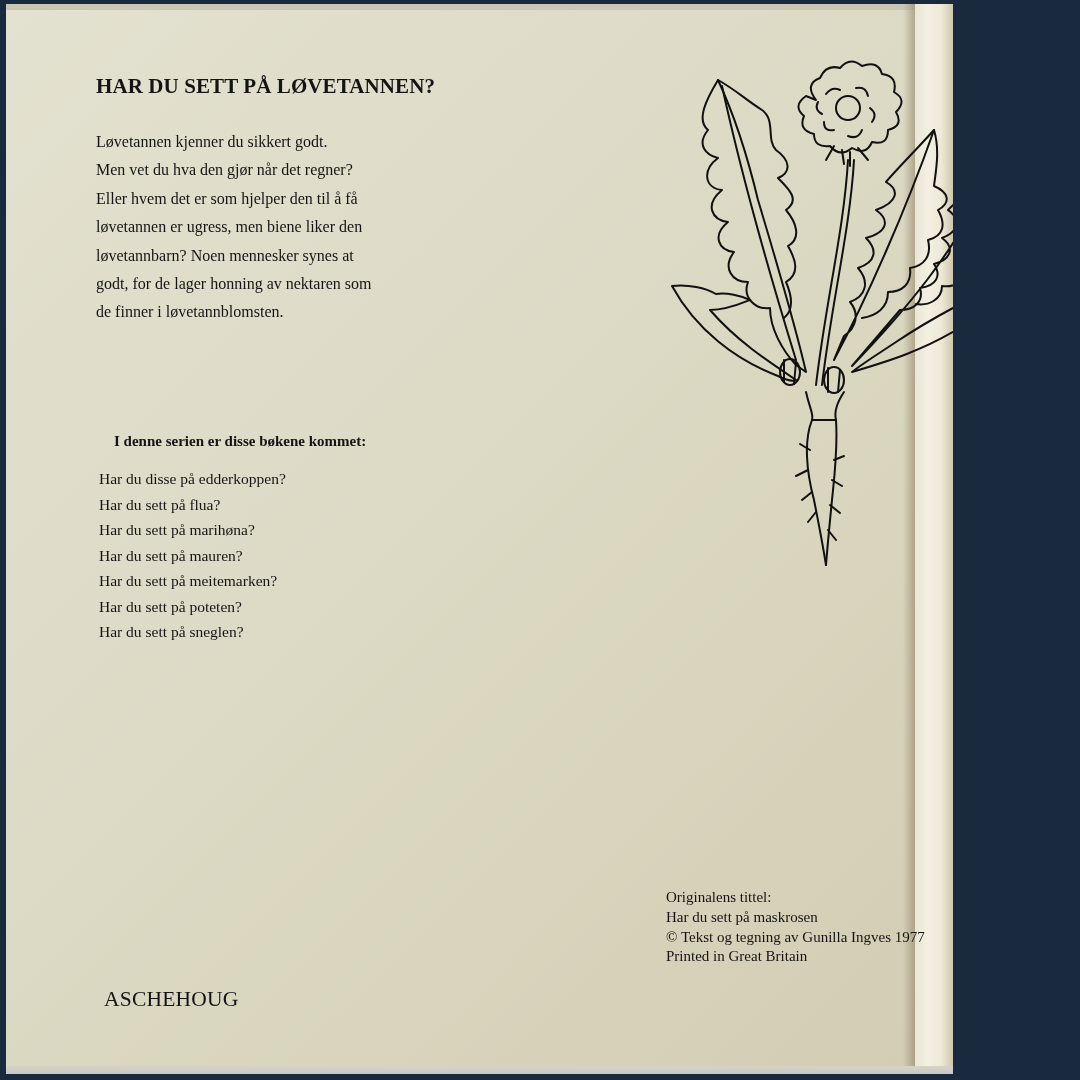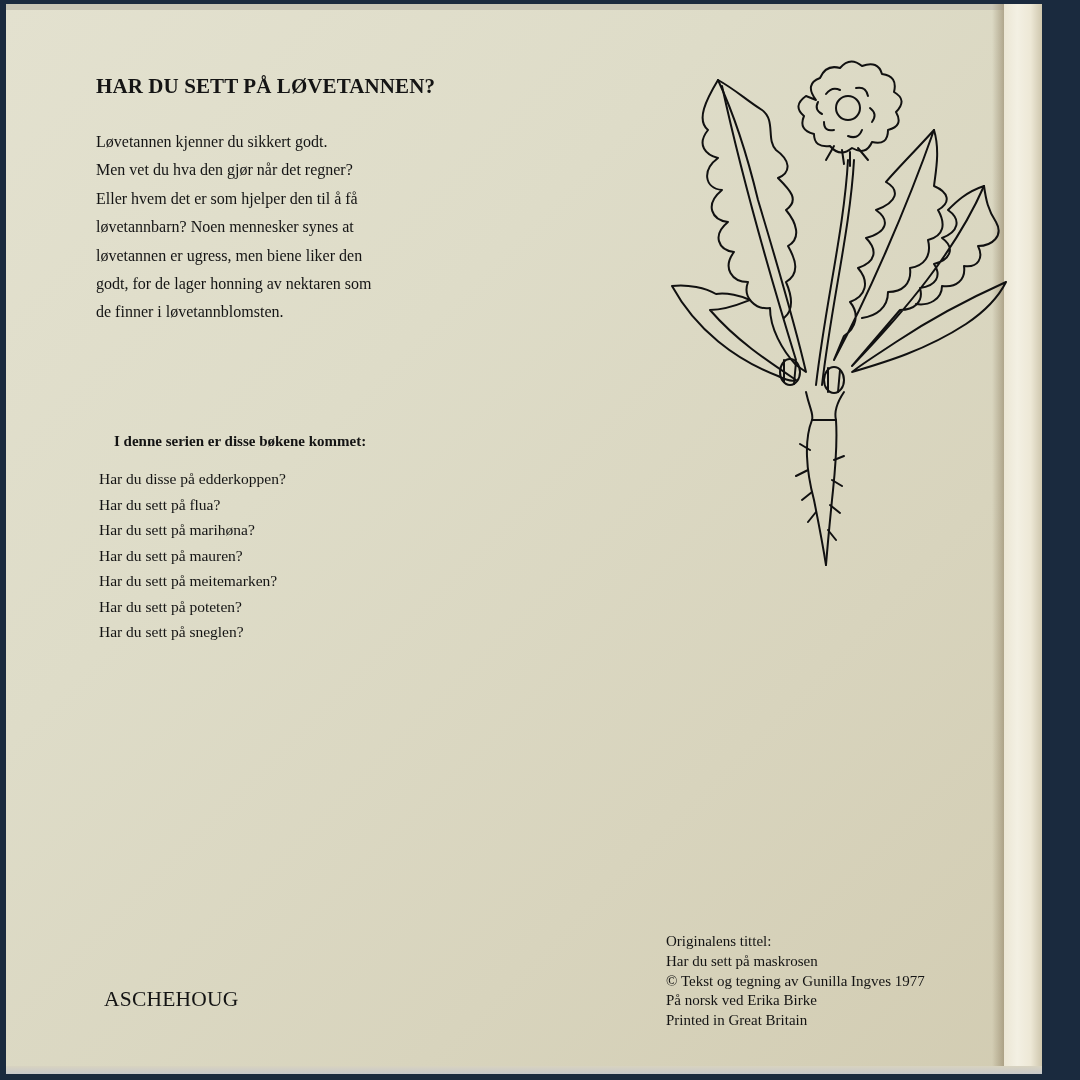--- a/index.html
+++ b/index.html
@@ -4,21 +4,21 @@
 <style>
   html, body { margin: 0; padding: 0; }
   body {
     width: 1080px; height: 1080px; overflow: hidden;
     background: #1a2a3e;
     position: relative;
     font-family: "Liberation Serif", "DejaVu Serif", serif;
     color: #141414;
   }
   .page {
-    position: absolute; left: 6px; top: 4px; width: 1036px; height: 1070px;
+    position: absolute; left: 6px; top: 4px; width: 947px; height: 1070px;
     background: linear-gradient(135deg, #e3e1cf 0%, #dedcc8 35%, #d8d4bd 70%, #d2ccb2 100%);
     overflow: hidden;
   }
   .top-edge {
     position: absolute; left: 0; top: 0; width: 1030px; height: 6px;
     background: #c9c6b6;
   }
   .spine-shadow {
     position: absolute; right: 38px; top: 0; width: 12px; height: 100%;
     background: linear-gradient(90deg, rgba(150,138,110,0.0), rgba(140,125,95,0.55));
@@ -47,21 +47,21 @@
   .series-list {
     position: absolute; left: 93px; top: 462px; margin: 0; padding: 0; list-style: none;
     font-size: 15.5px; line-height: 25.5px;
   }
   .publisher {
     position: absolute; left: 98px; top: 983px;
     font-size: 21.5px; letter-spacing: 0.2px;
   }
   .colophon {
     position: absolute; left: 660px; top: 884px;
-    font-size: 15px; line-height: 19.8px; margin-top: 44px;
+    font-size: 15px; line-height: 19.8px;
   }
   .colophon span { display: block; white-space: nowrap; }
   .illustration {
     position: absolute; left: 660px; top: 56px; width: 360px; height: 520px;
   }
   .illustration svg { width: 100%; height: 100%; }
 </style>
 </head>
 <body>
 
@@ -70,22 +70,22 @@
   <div class="spine-shadow"></div>
   <div class="spine"></div>
   <div class="bottom-edge"></div>
 
   <h1 class="heading">HAR DU SETT PÅ LØVETANNEN?</h1>
 
   <p class="intro">
     <span>Løvetannen kjenner du sikkert godt.</span>
     <span>Men vet du hva den gjør når det regner?</span>
     <span>Eller hvem det er som hjelper den til å få</span>
+    <span>løvetannen er ugress, men biene liker den</span>
     <span>løvetannbarn? Noen mennesker synes at</span>
-    <span>løvetannen er ugress, men biene liker den</span>
     <span>godt, for de lager honning av nektaren som</span>
     <span>de finner i løvetannblomsten.</span>
   </p>
 
   <h2 class="series-title">I denne serien er disse bøkene kommet:</h2>
   <ul class="series-list">
     <li>Har du disse på edderkoppen?</li>
     <li>Har du sett på flua?</li>
     <li>Har du sett på marihøna?</li>
     <li>Har du sett på mauren?</li>
@@ -93,21 +93,20 @@
     <li>Har du sett på poteten?</li>
     <li>Har du sett på sneglen?</li>
   </ul>
 
   <div class="publisher">ASCHEHOUG</div>
 
   <div class="colophon">
     <span>Originalens tittel:</span>
     <span>Har du sett på maskrosen</span>
     <span>© Tekst og tegning av Gunilla Ingves 1977</span>
-    <span>På norsk ved Erika Birke</span>
     <span>Printed in Great Britain</span>
   </div>
 
   <div class="illustration">
     <svg viewBox="0 0 360 520" fill="none" stroke="#111" stroke-width="2" stroke-linejoin="round" stroke-linecap="round">
 
       <g>
         <circle cx="182" cy="48" r="12"></circle>
         <path d="M150 40 q-12 -16 4 -22 q6 -14 20 -10 q10 -12 22 -2 q16 -6 20 8 q16 2 12 18 q14 8 2 20 q8 14 -8 18 q0 16 -16 12 q-6 14 -20 6 q-12 10 -22 -2 q-16 2 -16 -12 q-16 -4 -10 -18 q-12 -10 2 -20 z"></path>
         <path d="M160 34 q6 -8 14 -4 M190 28 q10 -2 12 8 M204 48 q8 6 2 14 M196 70 q-4 10 -14 6 M168 70 q-10 2 -10 -8 M156 54 q-8 -4 -4 -12"></path>

